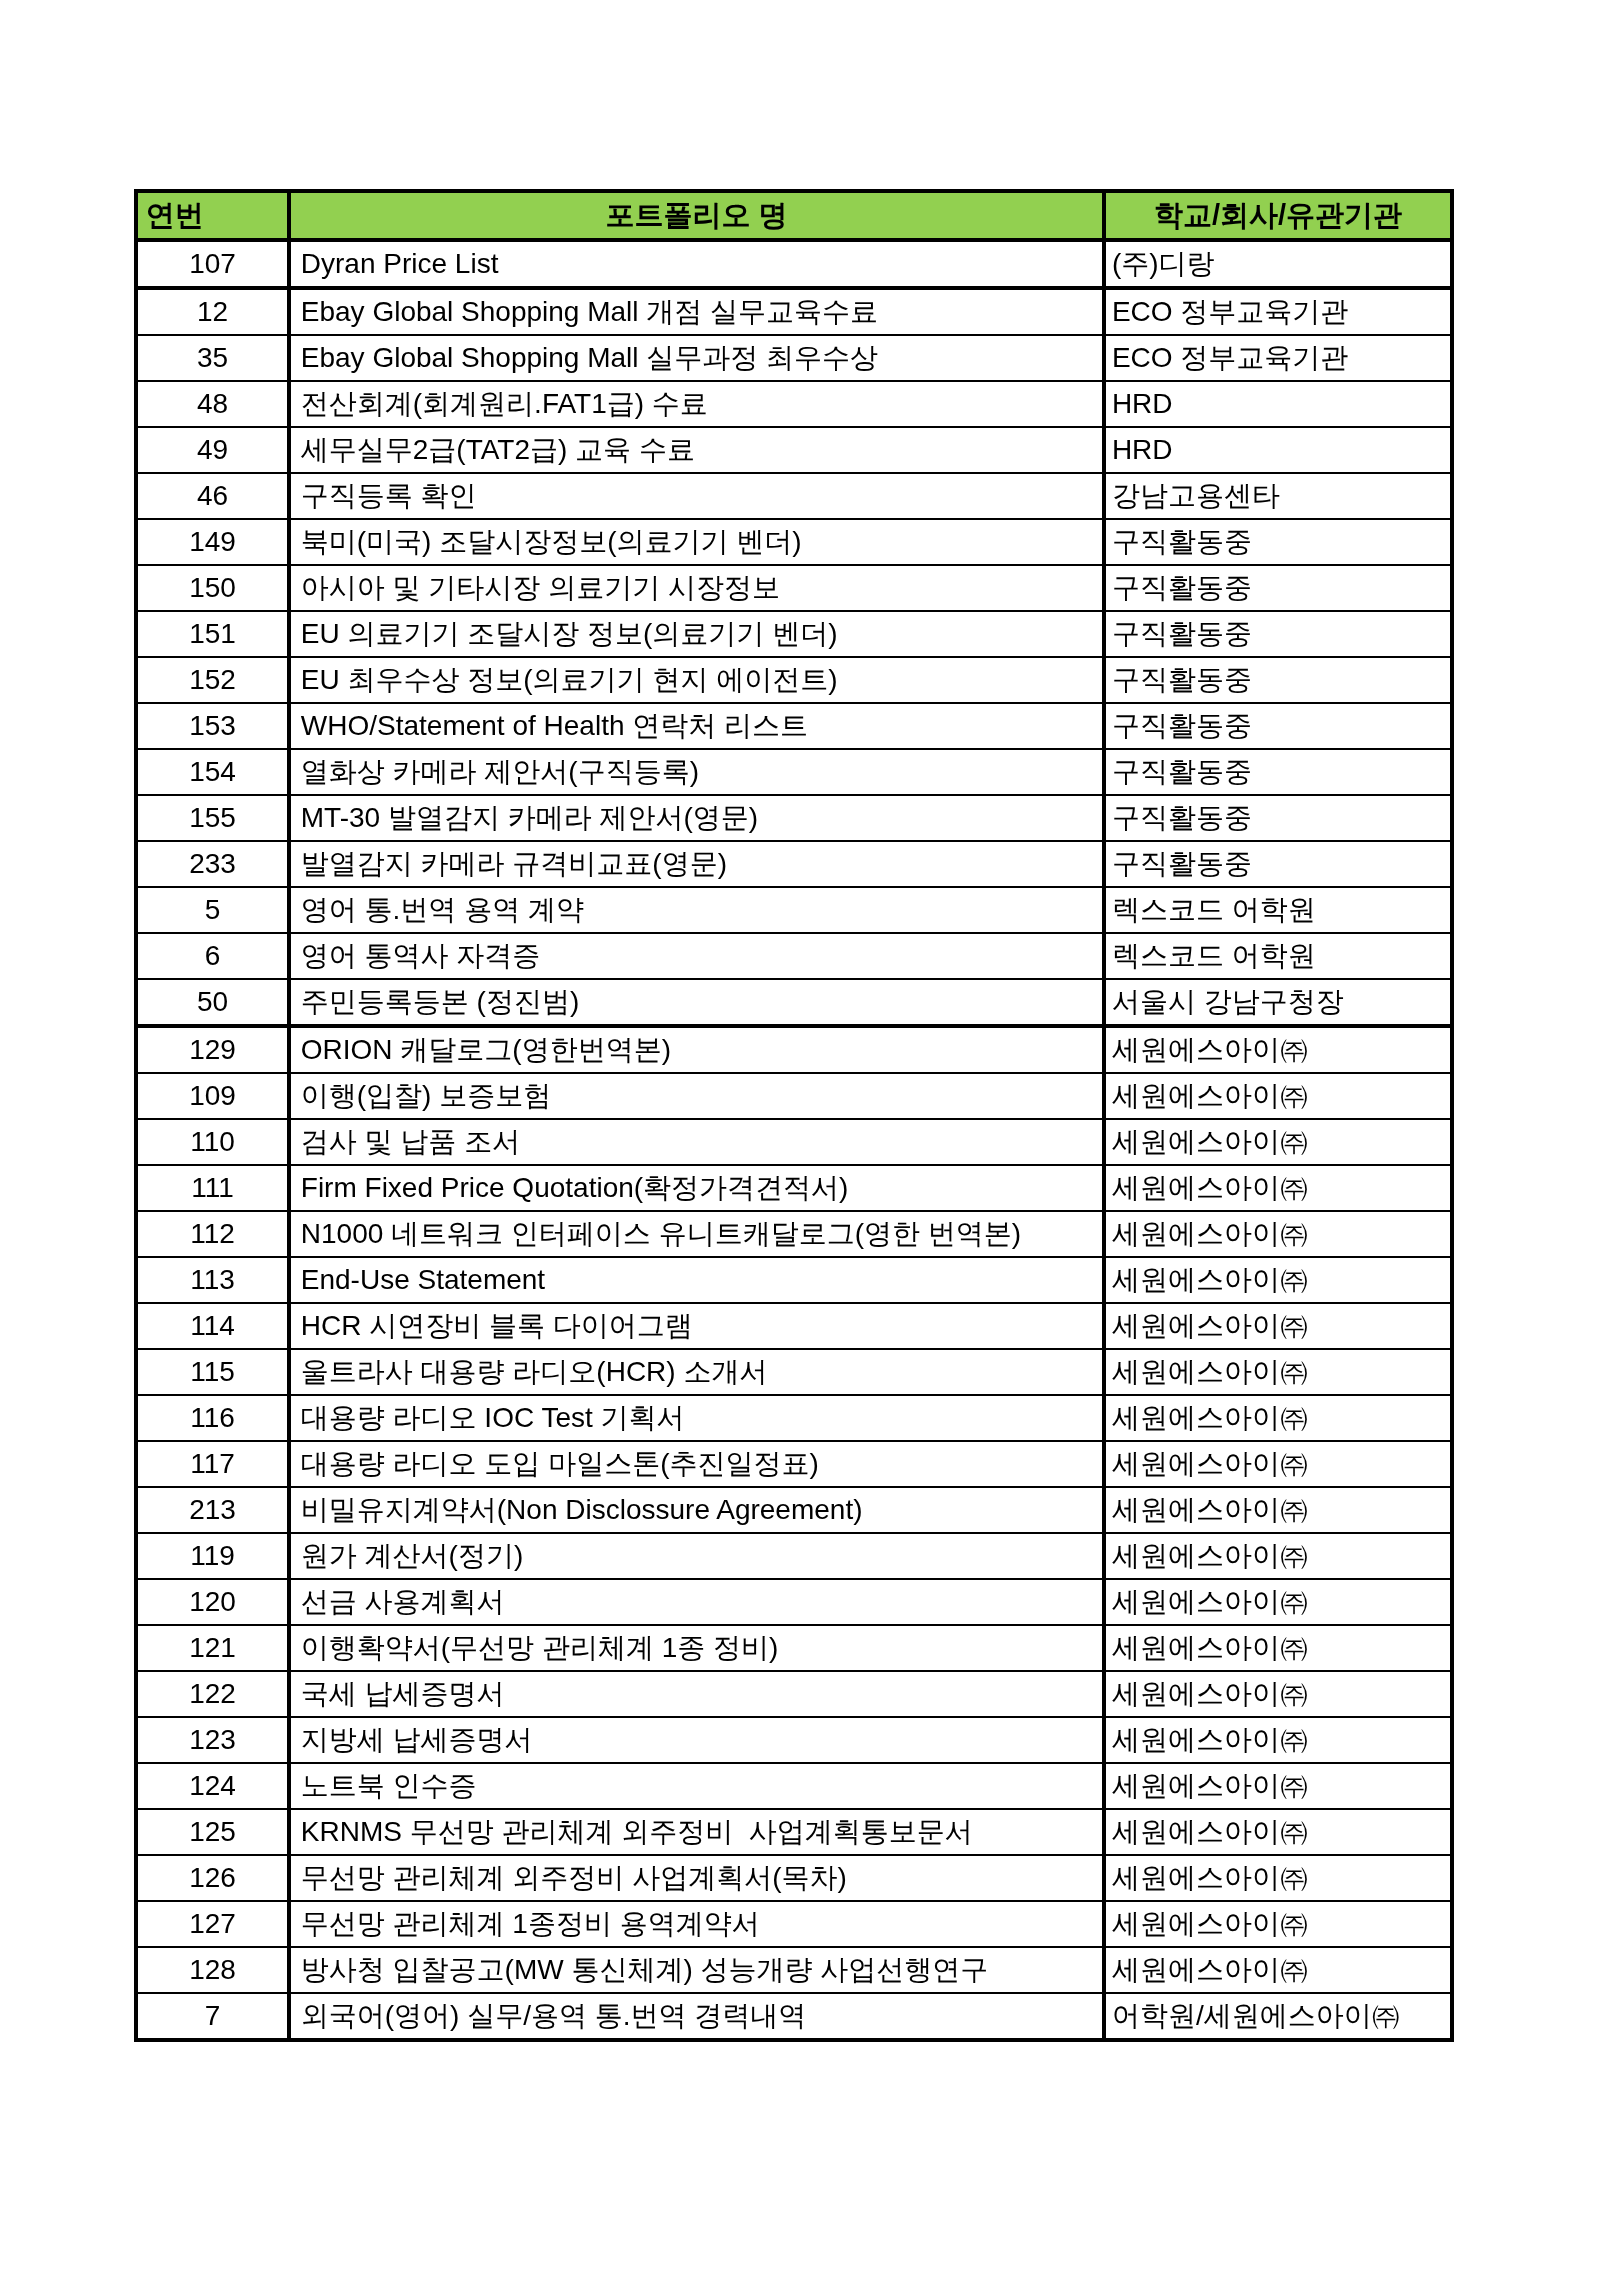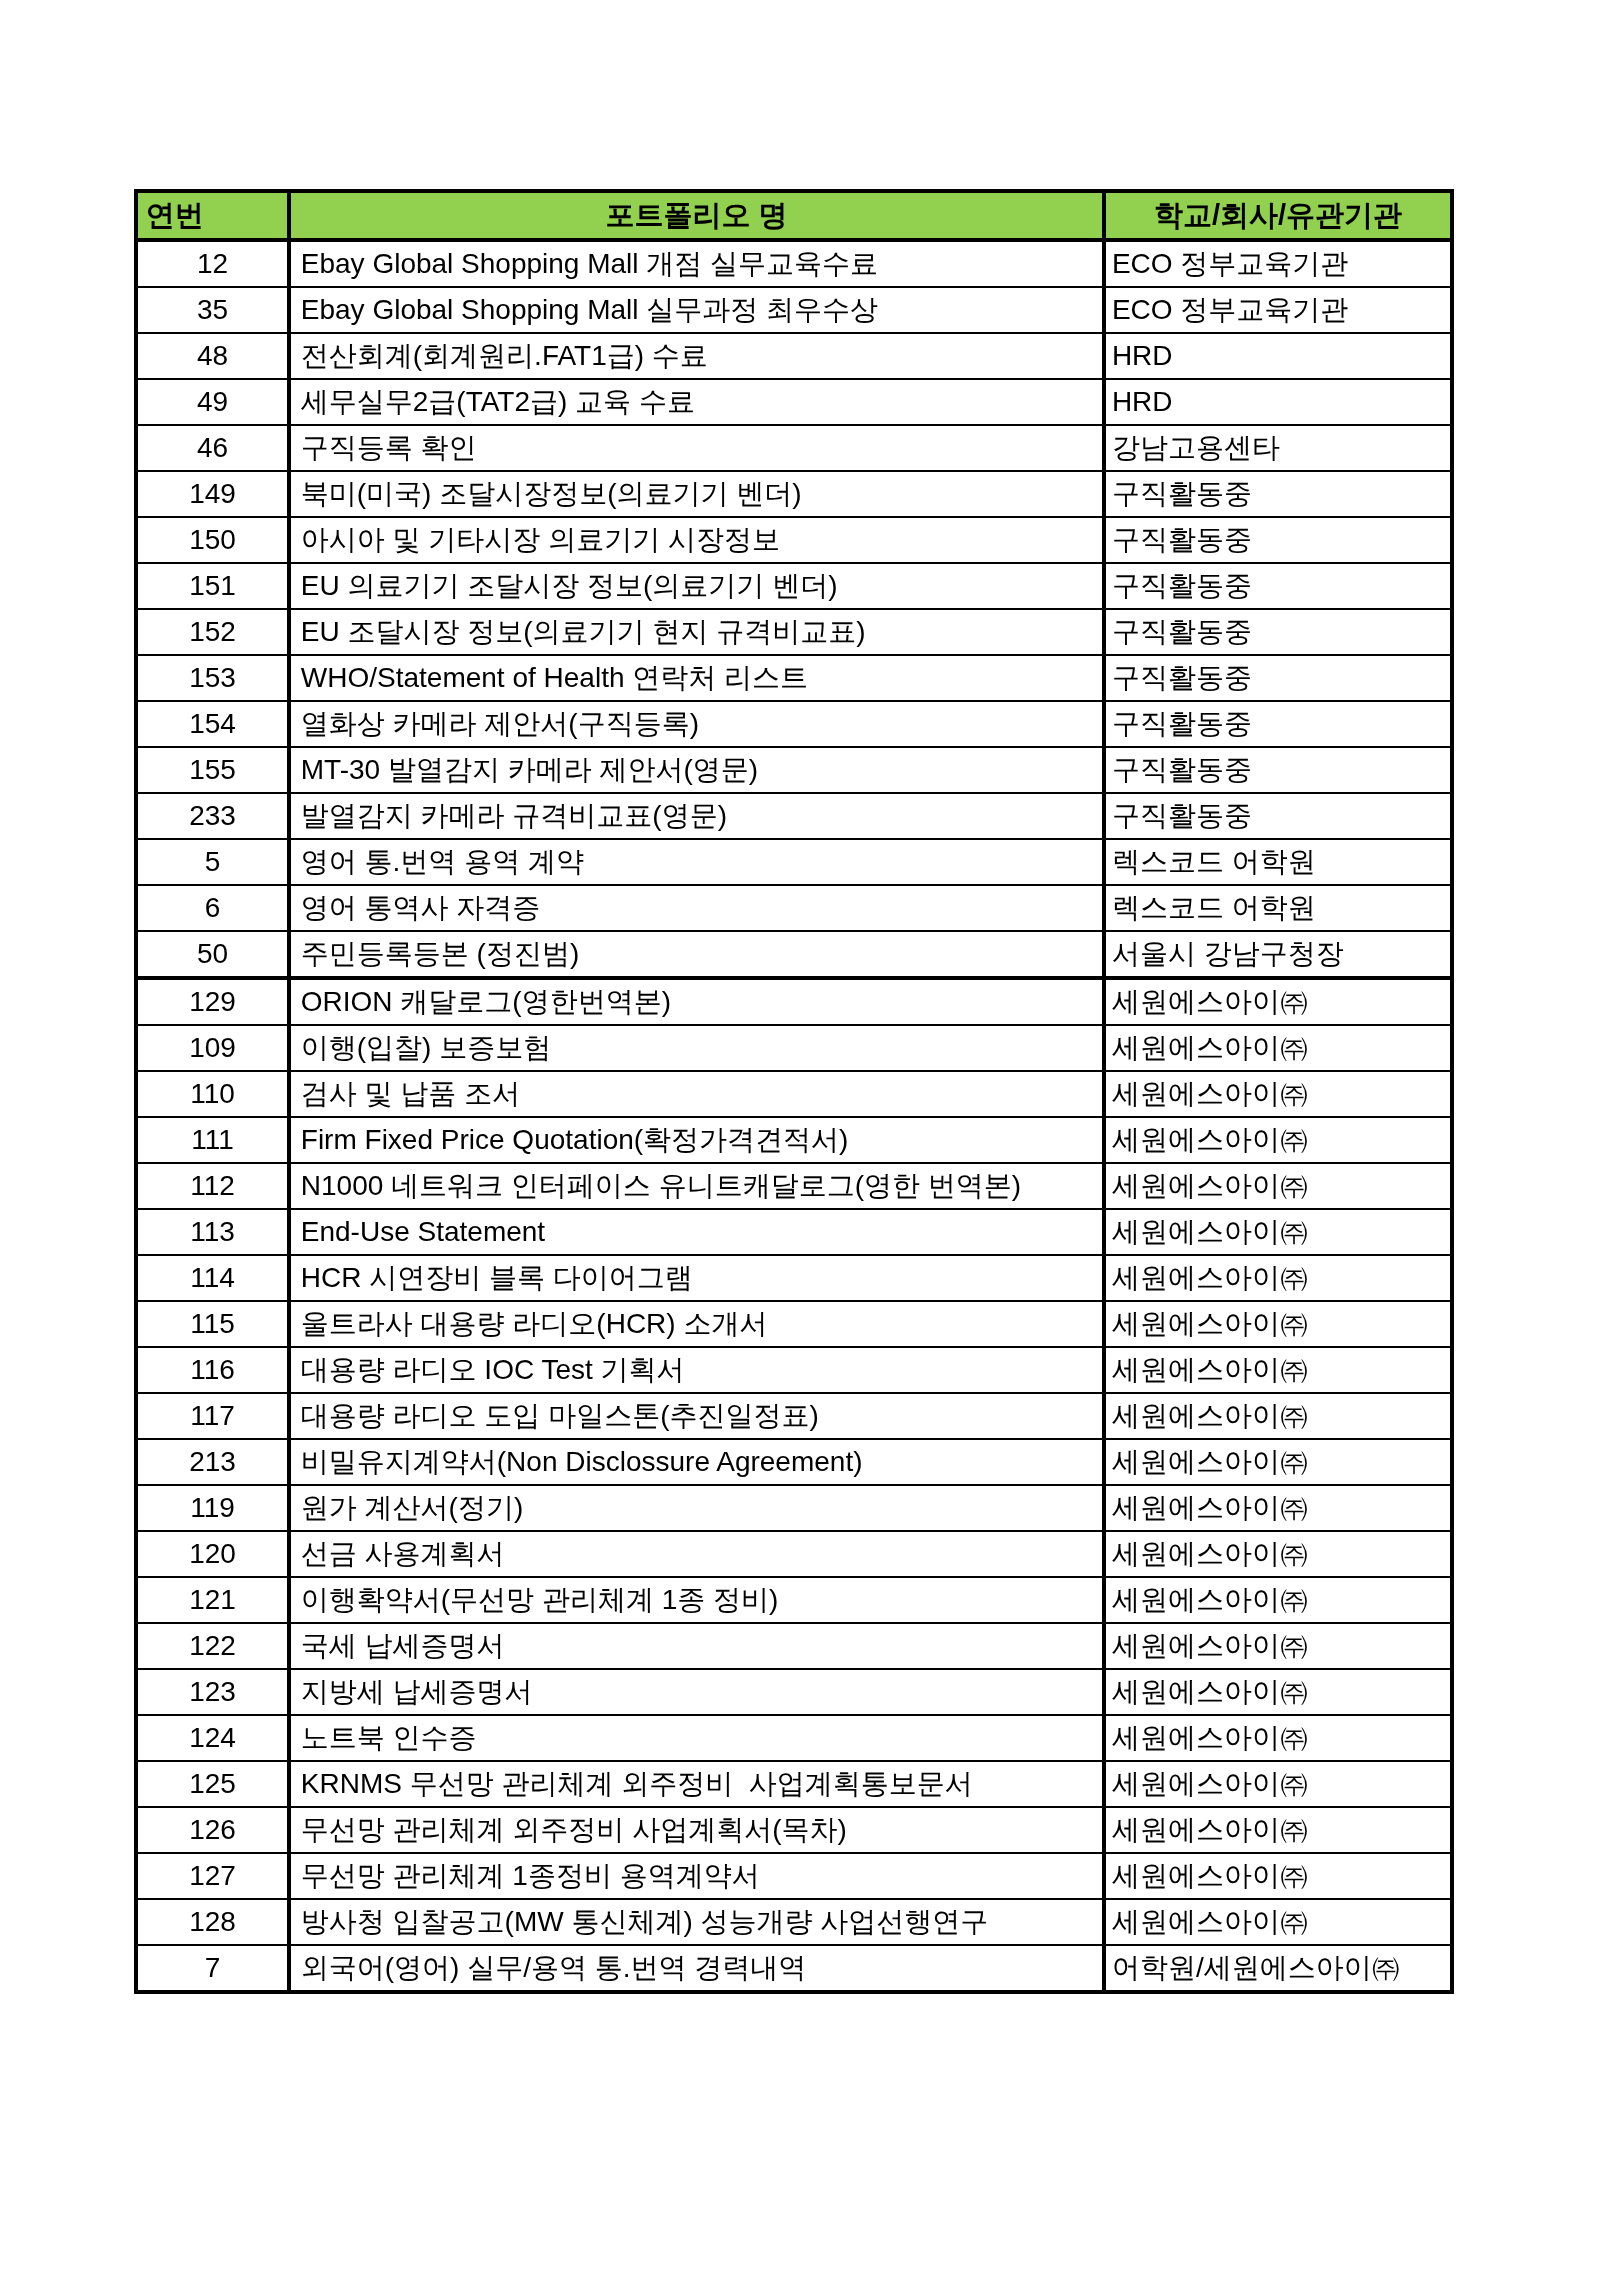--- a/index.html
+++ b/index.html
@@ -83,20 +83,25 @@
       <col class="c-org">
     </colgroup>
     <thead>
       <tr>
         <th class="h-no">연번</th>
         <th class="h-name">포트폴리오 명</th>
         <th class="h-org">학교/회사/유관기관</th>
       </tr>
     </thead>
     <tbody>
+        <tr class="data-row group-end">
+    <td class="no">107</td>
+    <td class="name">Dyran Price List</td>
+    <td class="org">(주)디랑</td>
+  </tr>
         <tr class="data-row">
     <td class="no">12</td>
     <td class="name">Ebay Global Shopping Mall 개점 실무교육수료</td>
     <td class="org">ECO 정부교육기관</td>
   </tr>
         <tr class="data-row">
     <td class="no">35</td>
     <td class="name">Ebay Global Shopping Mall 실무과정 최우수상</td>
     <td class="org">ECO 정부교육기관</td>
   </tr>
@@ -125,21 +130,21 @@
     <td class="name">아시아 및 기타시장 의료기기 시장정보</td>
     <td class="org">구직활동중</td>
   </tr>
         <tr class="data-row">
     <td class="no">151</td>
     <td class="name">EU 의료기기 조달시장 정보(의료기기 벤더)</td>
     <td class="org">구직활동중</td>
   </tr>
         <tr class="data-row">
     <td class="no">152</td>
-    <td class="name">EU 조달시장 정보(의료기기 현지 규격비교표)</td>
+    <td class="name">EU 최우수상 정보(의료기기 현지 에이전트)</td>
     <td class="org">구직활동중</td>
   </tr>
         <tr class="data-row">
     <td class="no">153</td>
     <td class="name">WHO/Statement of Health 연락처 리스트</td>
     <td class="org">구직활동중</td>
   </tr>
         <tr class="data-row">
     <td class="no">154</td>
     <td class="name">열화상 카메라 제안서(구직등록)</td>

